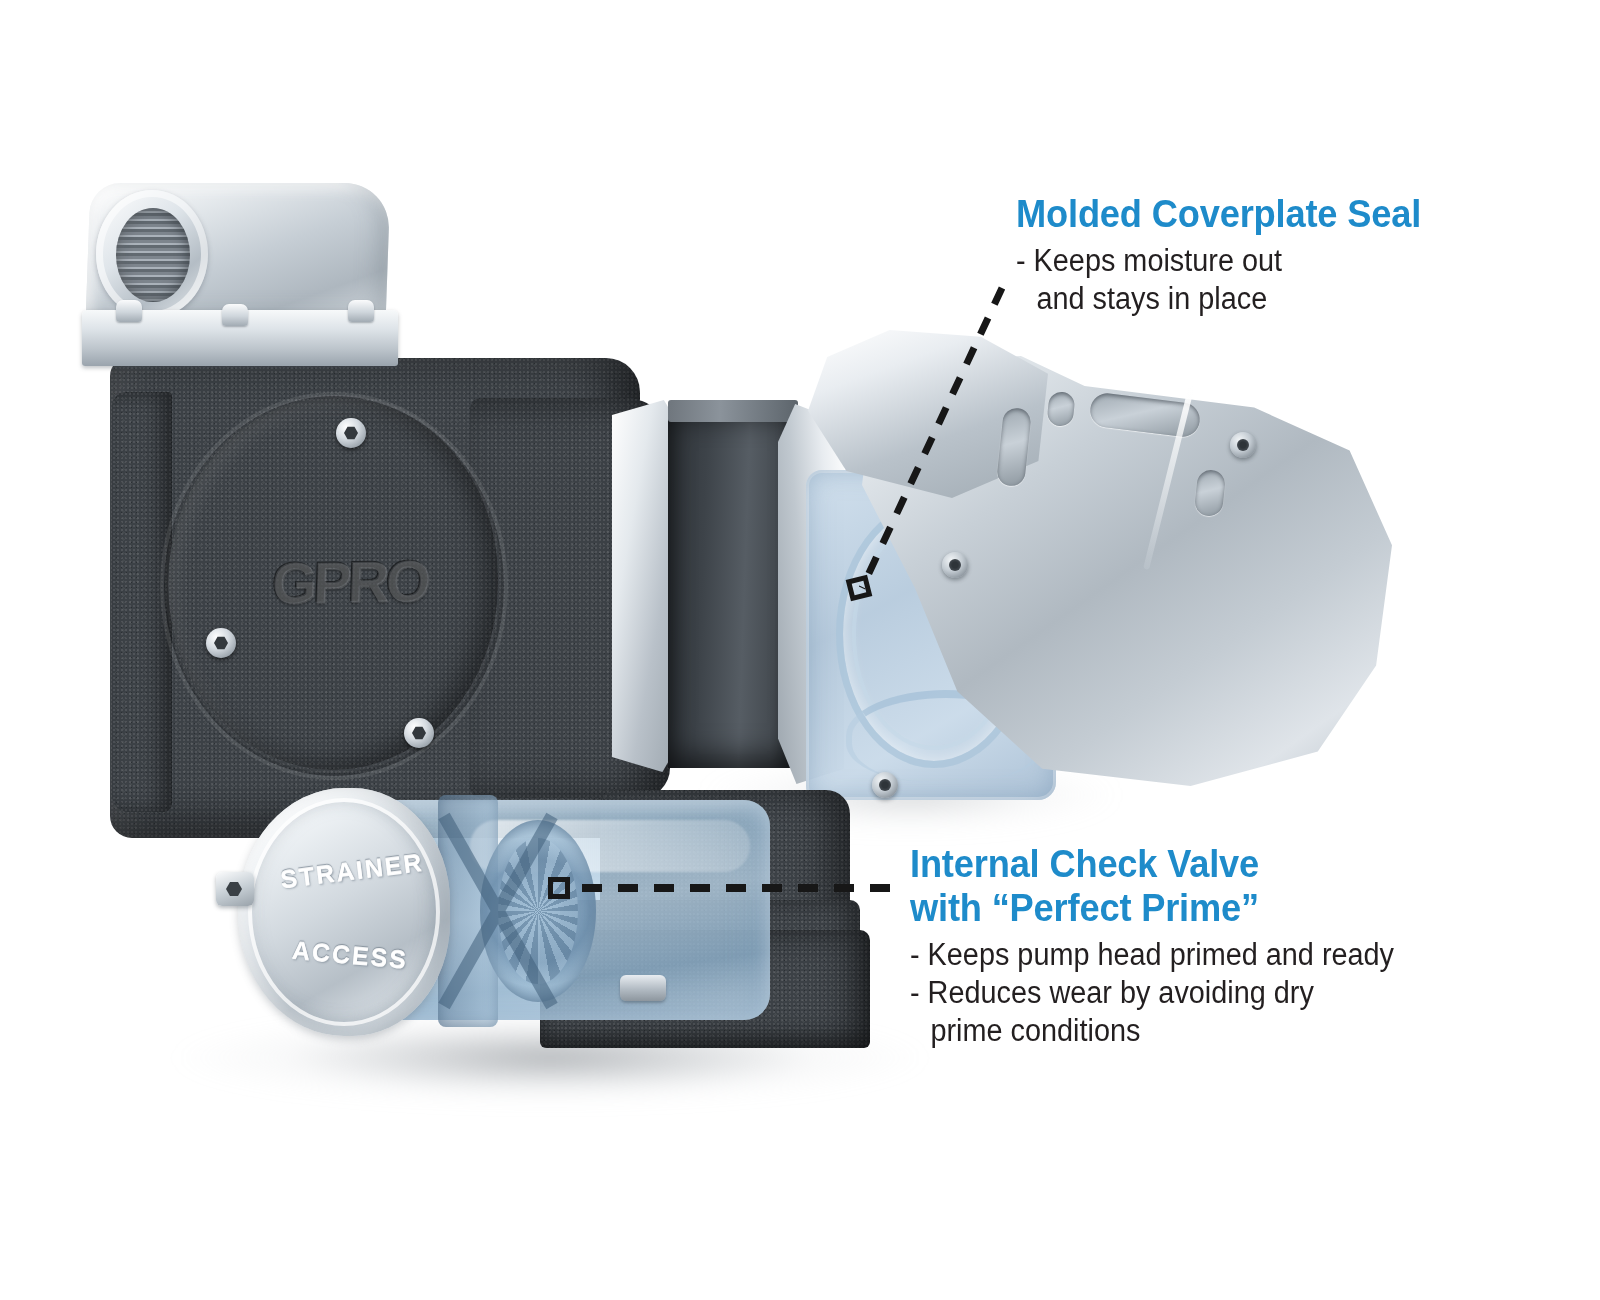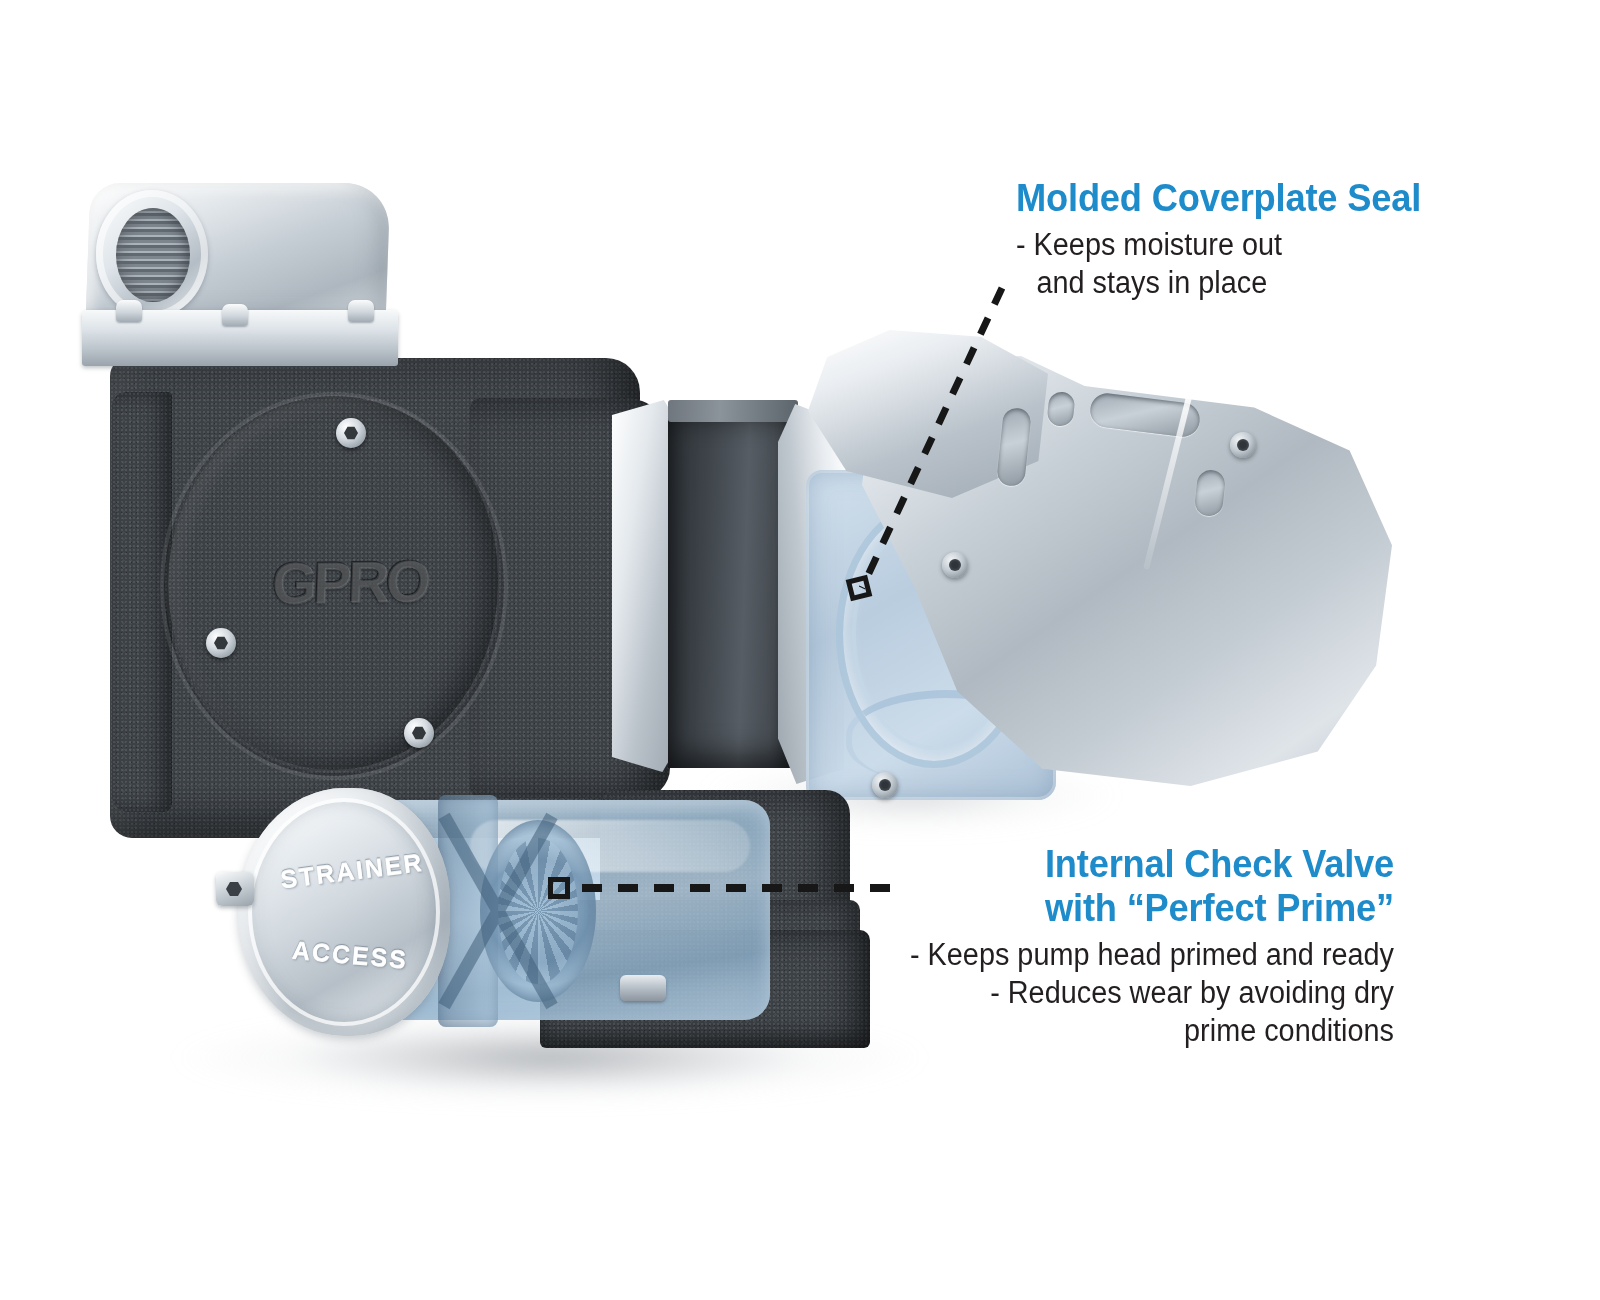--- a/index.html
+++ b/index.html
@@ -499,31 +499,31 @@
   <svg class="leader" style="left:0;top:0;width:1600px;height:1300px;">
     <line x1="1002" y1="288" x2="862" y2="588" stroke="#171717" stroke-width="7" stroke-dasharray="18 15" fill="none"></line>
   </svg>
   <div class="marker-sq" style="left:848px;top:577px;transform:rotate(-14deg);"></div>
 
   <svg class="leader" style="left:0;top:0;width:1600px;height:1300px;">
     <line x1="890" y1="888" x2="572" y2="888" stroke="#171717" stroke-width="8" stroke-dasharray="20 16" fill="none"></line>
   </svg>
   <div class="marker-sq" style="left:548px;top:877px;"></div>
 
-  <div class="callout" style="left:1016px;top:176px;">
+  <div class="callout" style="left:1016px;top:192px;">
     <div class="callout-title">Molded Coverplate Seal</div>
     <div class="callout-bullets">
       <span class="bullet">
         <span>- Keeps moisture out</span>
         <span class="indent">and stays in place</span>
       </span>
     </div>
   </div>
 
-  <div class="callout" style="left:910px;top:842px;text-align:right;">
+  <div class="callout" style="left:910px;top:842px;">
     <div class="callout-title">Internal Check Valve</div>
     <div class="callout-title">with “Perfect Prime”</div>
     <div class="callout-bullets">
       <span class="bullet">
         <span>- Keeps pump head primed and ready</span>
       </span>
       <span class="bullet">
         <span>- Reduces wear by avoiding dry</span>
         <span class="indent">prime conditions</span>
       </span>

